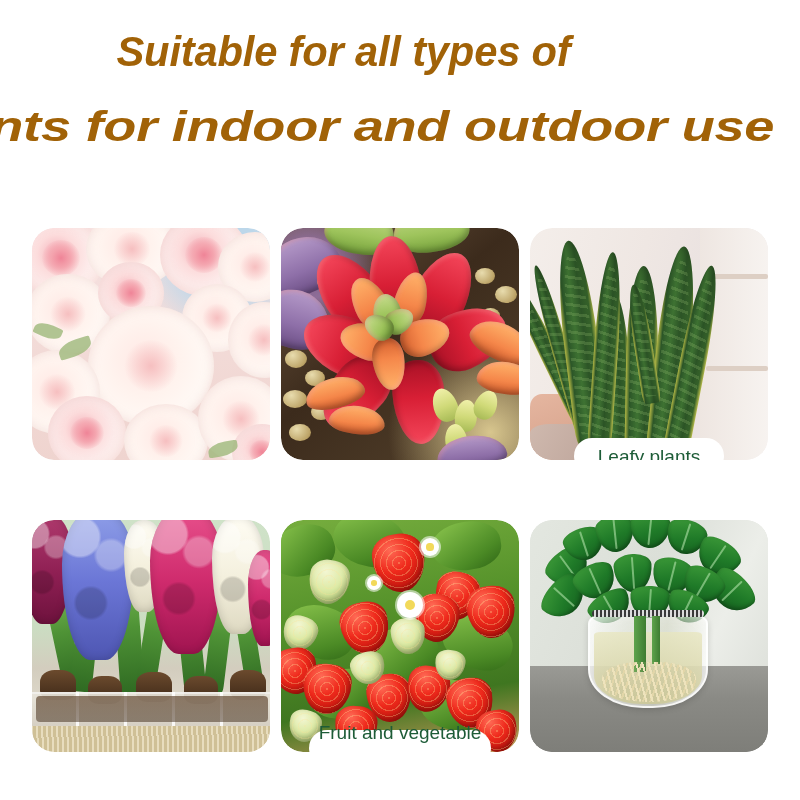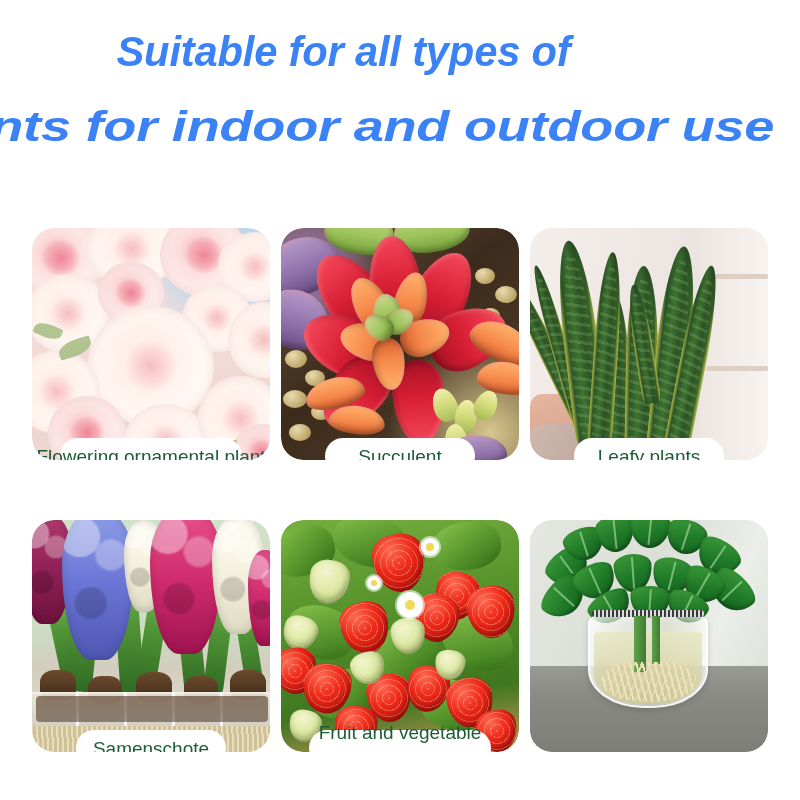--- a/index.html
+++ b/index.html
@@ -19,21 +19,21 @@
     background: #ffffff;
   }
 
   
   .headline {
     position: absolute;
     left: 0;
     top: 30px;
     width: 687px;
     text-align: center;
-    color: #3b82f6;
+    color: #a16207;
     font-family: "Liberation Sans", sans-serif;
     font-weight: bold;
     font-style: italic;
     line-height: 1.0;
     letter-spacing: -0.2px;
   }
   .headline .hl-line {
     display: block;
     white-space: nowrap;
   }
@@ -281,23 +281,20 @@
           <span class="rose w" style="left:196px; top:74px;   width:72px;  height:76px;"></span>
           <span class="rose w" style="left:56px;  top:78px;   width:126px; height:120px;"></span>
           <span class="rose w" style="left:-18px; top:122px;  width:86px;  height:84px;"></span>
           <span class="rose" style="left:16px;  top:168px;  width:78px;  height:74px;"></span>
           <span class="rose w" style="left:92px;  top:176px;  width:84px;  height:74px;"></span>
           <span class="rose w" style="left:166px; top:148px;  width:86px;  height:86px;"></span>
           <span class="rose" style="left:200px; top:196px;  width:60px;  height:56px;"></span>
           <span class="leafpk" style="left:26px;  top:112px;  width:34px;  height:16px; transform:rotate(-18deg);"></span>
           <span class="leafpk" style="left:2px;   top:96px;   width:28px;  height:14px; transform:rotate(24deg);"></span>
           <span class="leafpk" style="left:176px; top:214px;  width:30px;  height:14px; transform:rotate(-10deg);"></span>
-        </div>
-        <div class="pill wide">
-          <span class="pill-text">Flowering ornamental plant</span>
         </div>
       </div>
     </div>
 
     <div class="cell">
       <div class="tile">
         <div class="photo t2">
           <span class="petal pp" style="left:-18px; top:10px;  width:78px;  height:56px; transform:rotate(-22deg);"></span>
           <span class="petal pp" style="left:-24px; top:62px;  width:74px;  height:58px; transform:rotate(16deg);"></span>
           <span class="petal g" style="left:44px;  top:-22px; width:70px;  height:48px; transform:rotate(10deg);"></span>
@@ -330,23 +327,20 @@
           <span class="nub" style="left:152px; top:160px; width:24px; height:34px; transform:rotate(-20deg);"></span>
           <span class="nub" style="left:174px; top:172px; width:22px; height:32px; transform:rotate(6deg);"></span>
           <span class="nub" style="left:194px; top:162px; width:22px; height:30px; transform:rotate(24deg);"></span>
           <span class="nub" style="left:164px; top:196px; width:22px; height:30px; transform:rotate(-8deg);"></span>
           <span class="petal o" style="left:24px;  top:150px; width:60px; height:30px; transform:rotate(-14deg);"></span>
           <span class="petal o" style="left:48px;  top:178px; width:56px; height:28px; transform:rotate(6deg);"></span>
           <span class="petal o" style="left:188px; top:96px;  width:64px; height:36px; transform:rotate(26deg);"></span>
           <span class="petal o" style="left:196px; top:134px; width:58px; height:32px; transform:rotate(8deg);"></span>
           <span class="petal pp" style="left:156px; top:208px; width:70px; height:34px; transform:rotate(-6deg);"></span>
         </div>
-        <div class="pill">
-          <span class="pill-text">Succulent</span>
-        </div>
       </div>
     </div>
 
     <div class="cell">
       <div class="tile">
         <div class="photo t3">
           <span class="wallpanel" style="left:170px; top:0; width:68px; height:232px;"></span>
           <span class="shelf" style="left:176px; top:46px;  width:62px;"></span>
           <span class="shelf" style="left:176px; top:138px; width:62px;"></span>
           <span class="lyr" style="left:0; top:166px; width:60px; height:66px; background:linear-gradient(160deg,#e5b6a0,#d49f88); border-radius:20% 40% 0 0;"></span>
@@ -388,23 +382,20 @@
           <span class="soil" style="left:104px; top:152px; width:36px; height:30px;"></span>
           <span class="soil" style="left:152px; top:156px; width:34px; height:28px;"></span>
           <span class="soil" style="left:198px; top:150px; width:36px; height:30px;"></span>
           <span class="potrow" style="left:-2px; top:172px; width:242px; height:46px;"></span>
           <span class="lyr" style="left:44px;  top:172px; width:3px; height:46px; background:rgba(255,255,255,.85);"></span>
           <span class="lyr" style="left:92px;  top:172px; width:3px; height:46px; background:rgba(255,255,255,.85);"></span>
           <span class="lyr" style="left:140px; top:172px; width:3px; height:46px; background:rgba(255,255,255,.85);"></span>
           <span class="lyr" style="left:188px; top:172px; width:3px; height:46px; background:rgba(255,255,255,.85);"></span>
           <span class="lyr" style="left:4px; top:176px; width:232px; height:26px; background:linear-gradient(180deg,rgba(90,62,38,.65),rgba(60,40,22,.5)); border-radius:4px;"></span>
           <span class="roots" style="left:0; top:206px; width:238px; height:26px;"></span>
-        </div>
-        <div class="pill">
-          <span class="pill-text">Samenschote</span>
         </div>
       </div>
     </div>
 
     <div class="cell">
       <div class="tile">
         <div class="photo t5">
           <span class="sleaf" style="left:-12px; top:6px;   width:66px; height:50px; transform:rotate(-18deg);"></span>
           <span class="sleaf" style="left:52px;  top:-6px;  width:72px; height:52px; transform:rotate(12deg);"></span>
           <span class="sleaf" style="left:150px; top:2px;   width:70px; height:48px; transform:rotate(-8deg);"></span>

